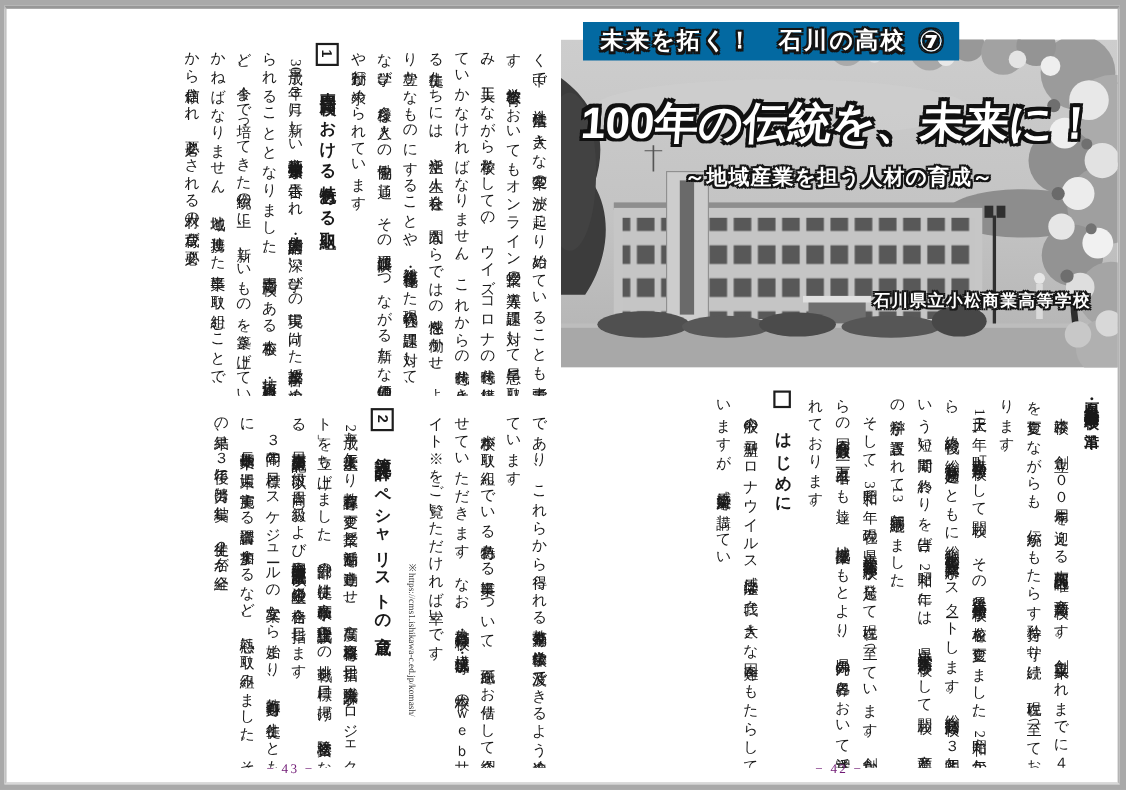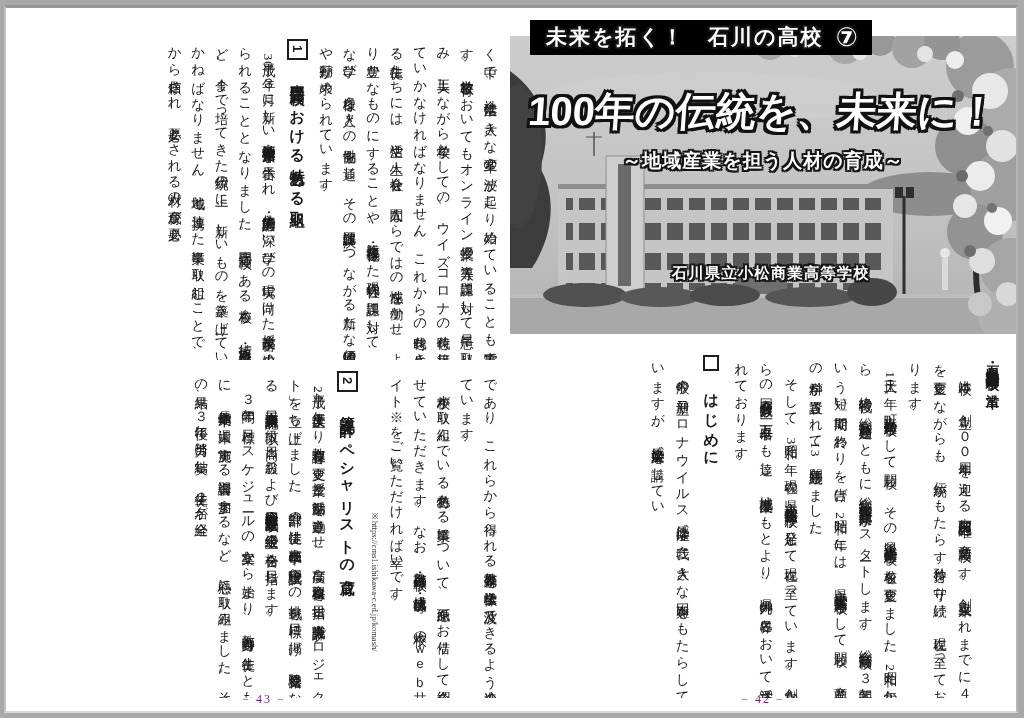--- a/index.html
+++ b/index.html
@@ -31,32 +31,32 @@
   .page-num{position:absolute;bottom:9px;left:0;right:0;text-align:center;
             font-size:12px;letter-spacing:2px;color:#701a75;}
 
   
   .photo-wrap{position:absolute;top:28px;left:2px;width:506px;height:298px;}
   .photo-wrap svg{position:absolute;inset:0;width:100%;height:100%;}
   .outline2{color:#fff;text-shadow:-2px -2px 0 #141414,2px -2px 0 #141414,-2px 2px 0 #141414,
             2px 2px 0 #141414,-2px 0 0 #141414,2px 0 0 #141414,0 -2px 0 #141414,0 2px 0 #141414;}
   .outline3{color:#fff;text-shadow:-3px -3px 0 #111,3px -3px 0 #111,-3px 3px 0 #111,3px 3px 0 #111,
             -3px 0 0 #111,3px 0 0 #111,0 -3px 0 #111,0 3px 0 #111,-1px -1px 0 #111,1px 1px 0 #111;}
-  .banner{position:absolute;top:-16px;left:20px;z-index:3;background:#000000;
+  .banner{position:absolute;top:-16px;left:20px;z-index:3;background:#0369a1;
           padding:3px 14px 4px 16px;display:flex;align-items:center;gap:12px;
           font-family:"Liberation Sans","DejaVu Sans",sans-serif;font-weight:bold;}
   .banner .series{font-size:21px;letter-spacing:2px;}
   .banner .circ{font-size:26px;line-height:1;}
   .headline{position:absolute;top:48px;left:0;right:0;z-index:2;text-align:center;
             font-family:"Liberation Sans","DejaVu Sans",sans-serif;font-weight:bold;
             font-size:40px;letter-spacing:0px;transform:skewX(-4deg);}
   .subhead{position:absolute;top:112px;left:0;right:0;z-index:2;text-align:center;
            font-family:"Liberation Sans","DejaVu Sans",sans-serif;font-weight:bold;
            font-size:19px;letter-spacing:1px;}
-  .photo-caption{position:absolute;top:228px;right:24px;width:320px;z-index:2;text-align:left;
+  .photo-caption{position:absolute;top:228px;right:24px;width:320px;z-index:2;text-align:right;
                  font-family:"Liberation Serif","DejaVu Serif",serif;font-weight:bold;}
   .cap-school{font-size:15px;letter-spacing:1.5px;}
   .cap-name{font-size:22px;letter-spacing:3px;margin-top:3px;}
   .cap-role{font-size:15px;margin-right:10px;letter-spacing:2px;}
 </style>
 </head>
 <body>
 
 <div class="spread">
 

